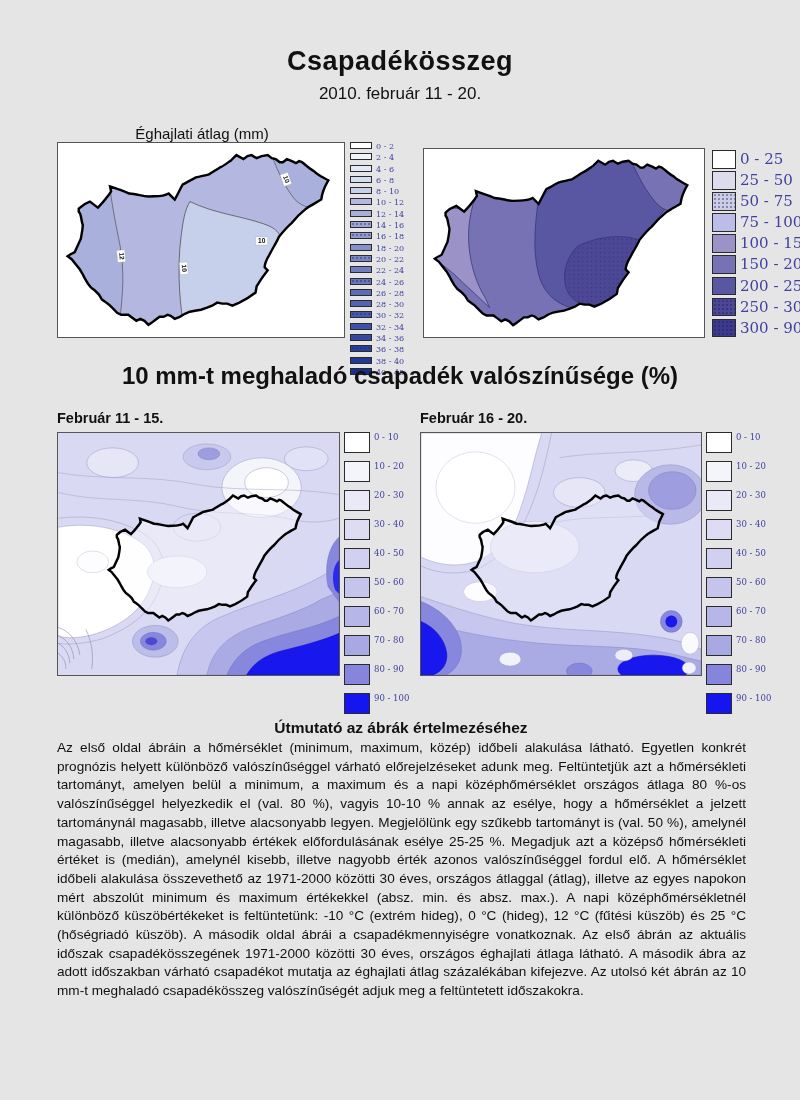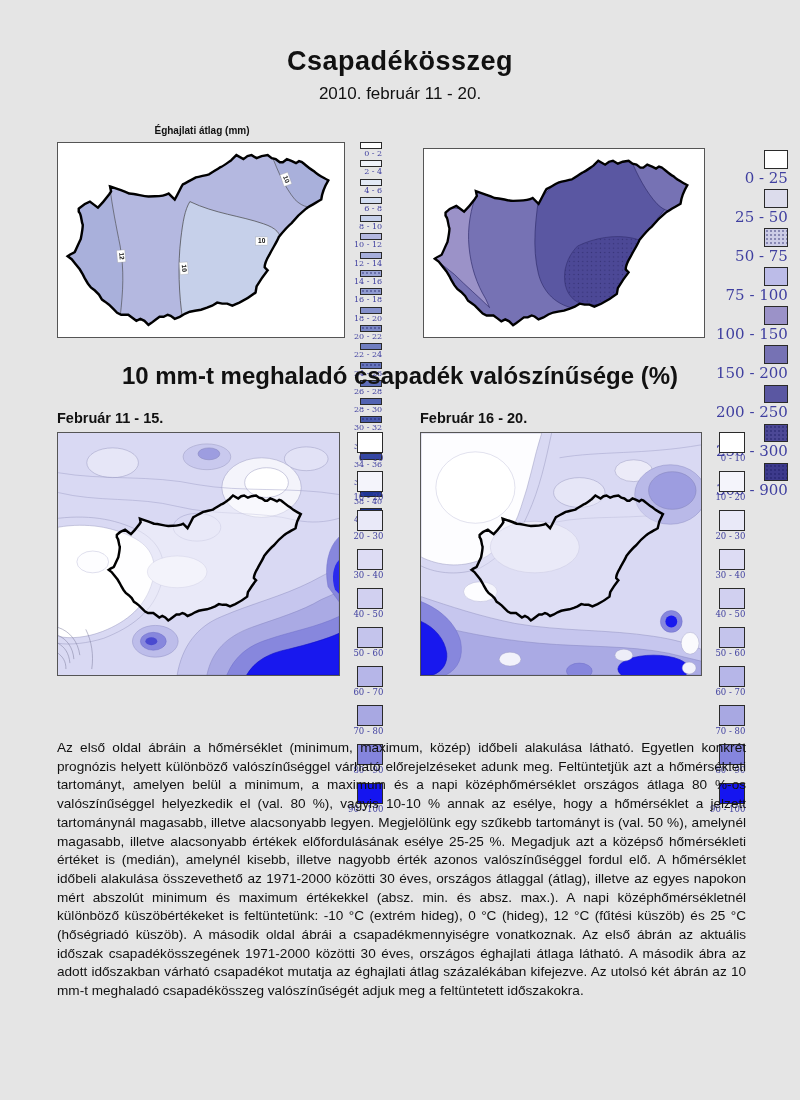--- a/index.html
+++ b/index.html
@@ -1,26 +1,26 @@
 <!DOCTYPE html>
 <html><head>
 <meta charset="utf-8">
 <style>
   html,body{margin:0;padding:0;background:#fff;}
   .page{position:relative;width:800px;height:1100px;background:#e5e5e5;overflow:hidden;
         font-family:"Liberation Sans",sans-serif;color:#111;}
   .page-title{position:absolute;top:46px;left:0;width:800px;text-align:center;
         font-size:27px;font-weight:bold;letter-spacing:.5px;}
   .page-subtitle{position:absolute;top:84px;left:0;width:800px;text-align:center;font-size:17px;}
-  .map-title{position:absolute;font-size:10px;font-weight:bold;text-align:center;}
+  .map-title{position:absolute;font-size:15px;font-weight:normal;text-align:center;}
   .map-subtitle{position:absolute;font-size:14.5px;font-weight:bold;text-align:left;}
   .frame{position:absolute;background:#fff;border:1px solid #555;box-sizing:border-box;}
   .frame svg{display:block;width:100%;height:100%;}
   .legend{position:absolute;display:flex;flex-direction:column;}
-  .legend .row{display:flex;align-items:flex-end;flex-direction:column;}
+  .legend .row{display:flex;align-items:flex-start;}
   .swatch{border:1px solid #2a2a2a;box-sizing:border-box;flex:none;background:#fff;}
   .lg-label{font-family:"DejaVu Serif",serif;color:#4040a0;white-space:nowrap;margin-left:4px;}
   .legend-a{left:350px;top:142px;gap:2.3px;}
   .legend-a .swatch{width:22px;height:7px;}
   .legend-a .lg-label{font-size:8px;}
   .legend-b{left:712px;top:150px;gap:2.6px;}
   .legend-b .swatch{width:24px;height:18.5px;}
   .legend-b .lg-label{font-size:15px;}
   .legend-cd .swatch{width:26px;height:21px;}
   .legend-cd{gap:8px;}
@@ -426,15 +426,16 @@
         <span class="swatch" style="background-color: rgb(133, 133, 221);"></span>
         <span class="lg-label">80 - 90</span>
       </div>
 
       <div class="row">
         <span class="swatch" style="background-color: rgb(21, 21, 240);"></span>
         <span class="lg-label">90 - 100</span>
       </div>
     </div>
 
+  <div class="guide-heading">Útmutató az ábrák értelmezéséhez</div>
   <div class="guide-body">Az első oldal ábráin a hőmérséklet (minimum, maximum, közép) időbeli alakulása látható. Egyetlen konkrét prognózis helyett különböző valószínűséggel várható előrejelzéseket adunk meg. Feltüntetjük azt a hőmérsékleti tartományt, amelyen belül a minimum, a maximum és a napi középhőmérséklet országos átlaga 80 %-os valószínűséggel helyezkedik el (val. 80 %), vagyis 10-10 % annak az esélye, hogy a hőmérséklet a jelzett tartománynál magasabb, illetve alacsonyabb legyen. Megjelölünk egy szűkebb tartományt is (val. 50 %), amelynél magasabb, illetve alacsonyabb értékek előfordulásának esélye 25-25 %. Megadjuk azt a középső hőmérsékleti értéket is (medián), amelynél kisebb, illetve nagyobb érték azonos valószínűséggel fordul elő. A hőmérséklet időbeli alakulása összevethető az 1971-2000 közötti 30 éves, országos átlaggal (átlag), illetve az egyes napokon mért abszolút minimum és maximum értékekkel (absz. min. és absz. max.). A napi középhőmérsékletnél különböző küszöbértékeket is feltüntetünk: -10 °C (extrém hideg), 0 °C (hideg), 12 °C (fűtési küszöb) és 25 °C (hőségriadó küszöb). A második oldal ábrái a csapadékmennyiségre vonatkoznak. Az első ábrán az aktuális időszak csapadékösszegének 1971-2000 közötti 30 éves, országos éghajlati átlaga látható. A második ábra az adott időszakban várható csapadékot mutatja az éghajlati átlag százalékában kifejezve. Az utolsó két ábrán az 10 mm-t meghaladó csapadékösszeg valószínűségét adjuk meg a feltüntetett időszakokra.</div>
 
 </div>
 
 </body></html>

